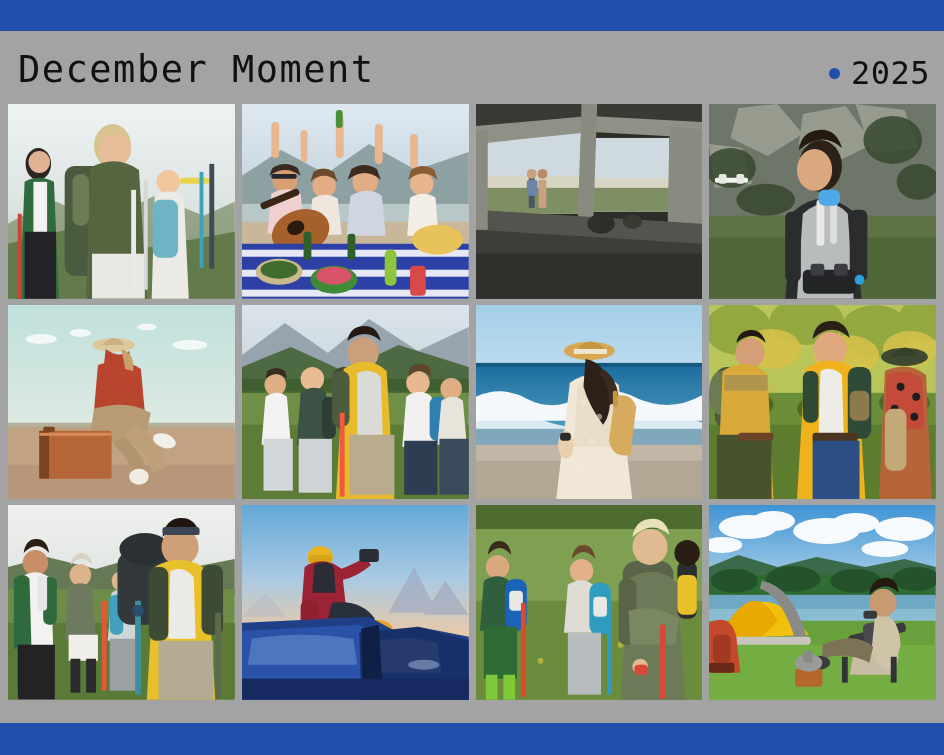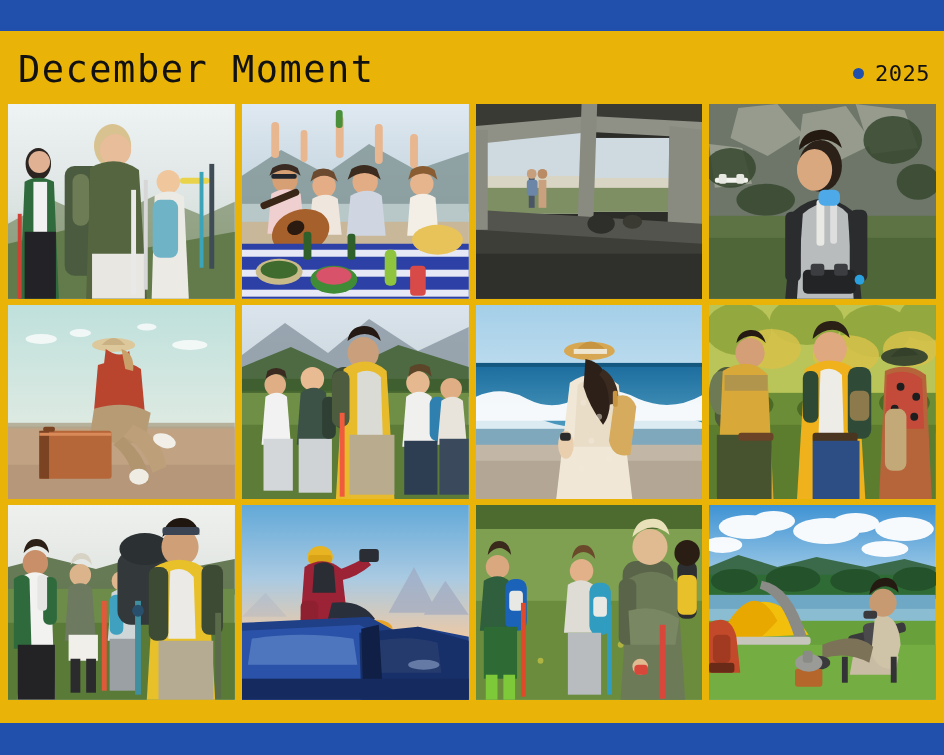--- a/index.html
+++ b/index.html
@@ -2,21 +2,21 @@
 <html><head>
 <meta charset="utf-8">
 <style>
   * { margin:0; padding:0; box-sizing:border-box; }
   html, body {
     width:944px; height:755px;
     background:#ffffff;
     font-family:"DejaVu Sans Mono", monospace;
     overflow:hidden;
   }
-  .page { position:relative; width:944px; height:755px; background:#eab308; }
+  .page { position:relative; width:944px; height:755px; background:#a3a3a3; }
 
   
   .bar-top {
     position:absolute; left:0; top:0; width:944px; height:31px;
     background:#2150AC;
   }
   .bar-bottom {
     position:absolute; left:0; bottom:0; width:944px; height:32px;
     background:#2150AC;
   }
@@ -32,21 +32,21 @@
     font-size:37px; font-weight:400; color:#111111;
     letter-spacing:1.5px; white-space:nowrap;
     transform:translateY(2px);
   }
   .year-wrap { display:flex; align-items:center; gap:11px; transform:translateY(6px); }
   .year-dot {
     width:11px; height:11px; border-radius:50%; background:#2150AC; flex:none;
   }
   .year-text {
     font-family:"DejaVu Sans Mono", monospace;
-    font-size:22px; color:#111111; letter-spacing:0.5px;
+    font-size:32px; color:#111111; letter-spacing:0.5px;
   }
 
   
   .grid {
     position:absolute; left:8px; top:104px;
     width:928px; height:596px;
     display:grid;
     grid-template-columns:repeat(4, 1fr);
     grid-template-rows:repeat(3, 1fr);
     gap:6px 7px;

